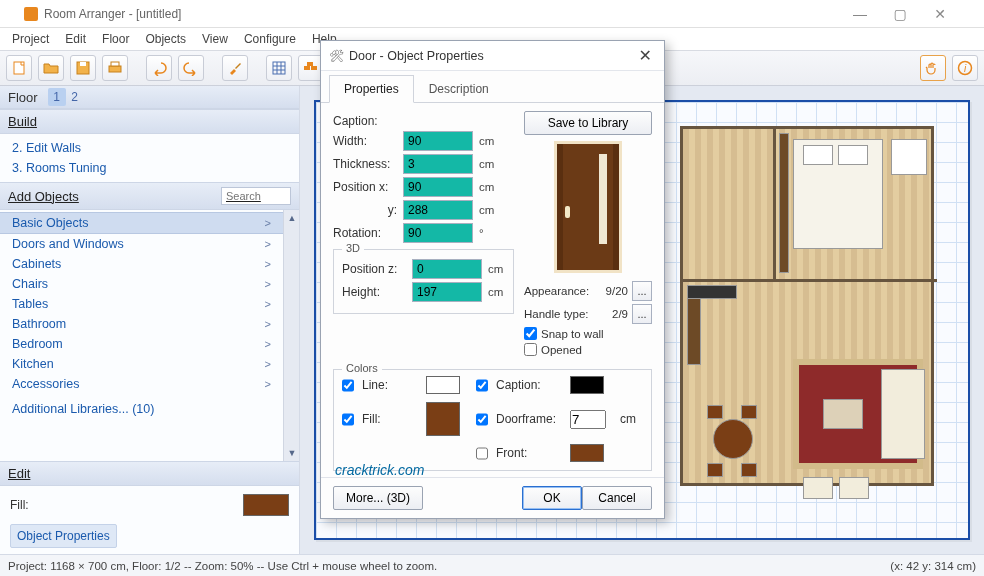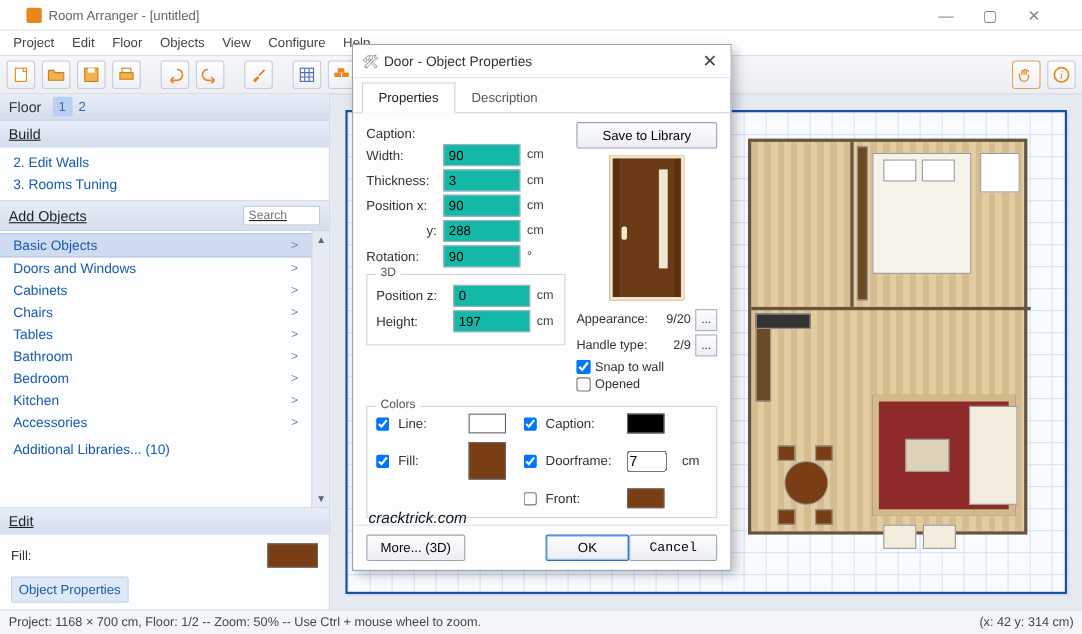--- a/index.html
+++ b/index.html
@@ -81,21 +81,21 @@
 .door-preview::after { content:""; position:absolute; right:12px; top:10px; width:8px; height:90px; background:#f0e8d3; }
 .door-preview .handle { position:absolute; left:8px; top:62px; width:5px; height:12px; background:#f3e9c7; border-radius:2px; }
 .appear-row { display:flex; align-items:center; font-size:11.5px; margin:3px 0; }
 .appear-row .albl { flex:1; }
 .sq-btn { width:20px; height:20px; border:1px solid #a8b0c0; background:linear-gradient(#fdfdfd,#eceef3); font-size:11px; text-align:center; line-height:18px; cursor:pointer; margin-left:4px; }
 .chk { margin-right:4px; }
 .color-swatch { width:34px; height:18px; border:1px solid #666; display:inline-block; vertical-align:middle; }
 .colors-grid { display:grid; grid-template-columns: 16px 60px 46px 16px 70px 46px 24px; column-gap:4px; row-gap:8px; align-items:center; font-size:12px; }
 .dialog-footer { display:flex; align-items:center; padding:8px 12px; gap:0; border-top:1px solid #e0e3ea; }
 .dialog-footer .spacer { flex:1; }
-.watermark { position:absolute; left:14px; bottom:40px; font-size:14px; color:#0f172a; font-style:italic; }
+.watermark { position:absolute; left:14px; bottom:40px; font-size:14px; color:#0369a1; font-style:italic; }
 
 
 .statusbar { height: 22px; background: #f3f5f9; border-top: 1px solid #d4dae6; display: flex; align-items: center; padding: 0 8px; font-size: 11.5px; color: #444; }
 .statusbar .status-right { margin-left: auto; }
 
 
 .cat-wrap { display:flex; flex:1; overflow:hidden; }
 .cat-list { flex:1; }
 .cat-scroll { width:16px; background:#e6eaf2; border-left:1px solid #d0d6e2; position:relative; }
 .cat-scroll .up, .cat-scroll .dn { position:absolute; left:0; width:16px; height:16px; text-align:center; font-size:9px; color:#56688a; line-height:16px; cursor:pointer; }
@@ -419,16 +419,16 @@
         <span>Front:</span>
         <span class="color-swatch" style="background:#7a3e15;"></span>
         <span></span>
       </div>
     </div>
     <div class="watermark">cracktrick.com</div>
   </div>
   <div class="dialog-footer">
     <button class="btn">More... (3D)</button>
     <span class="spacer"></span>
-    <button class="btn primary" style="width:76px;">OK</button>
-    <button class="btn" style="width:80px;font-family:Liberation Mono, monospace;">Cancel</button>
+    <button class="btn primary" style="width:60px;">OK</button>
+    <button class="btn" style="width:70px;">Cancel</button>
   </div>
 </div>
 
 </body></html>

